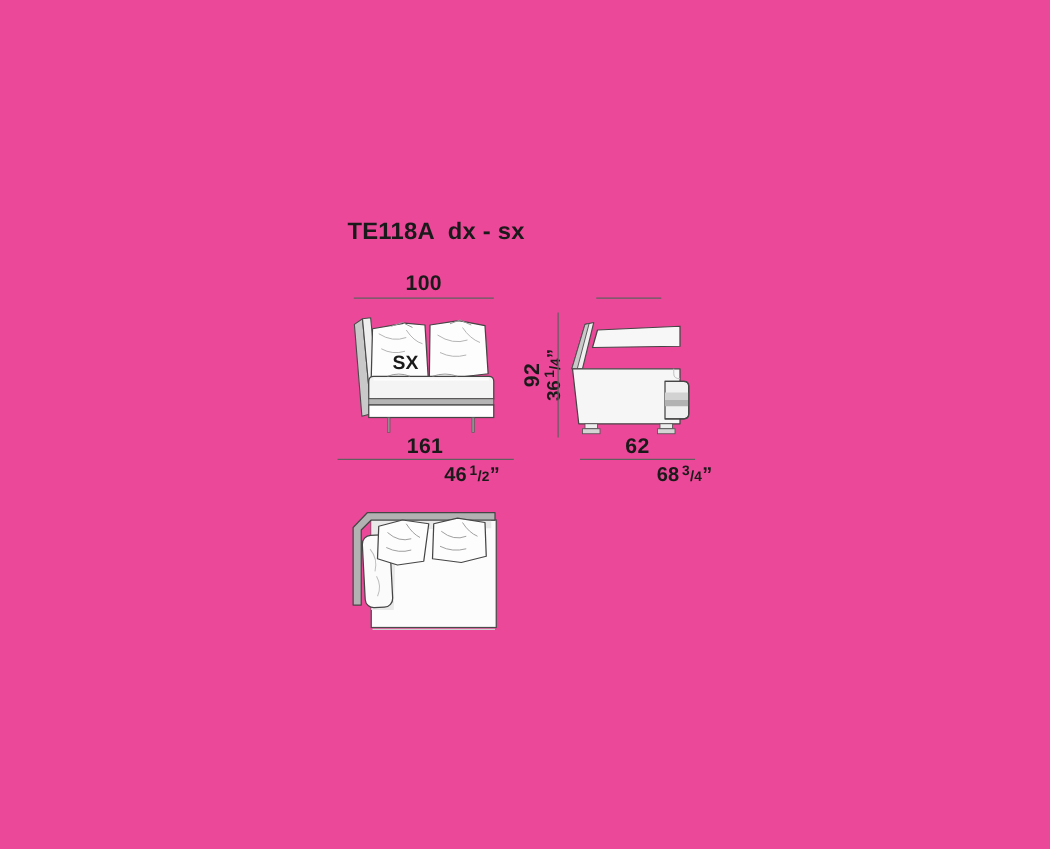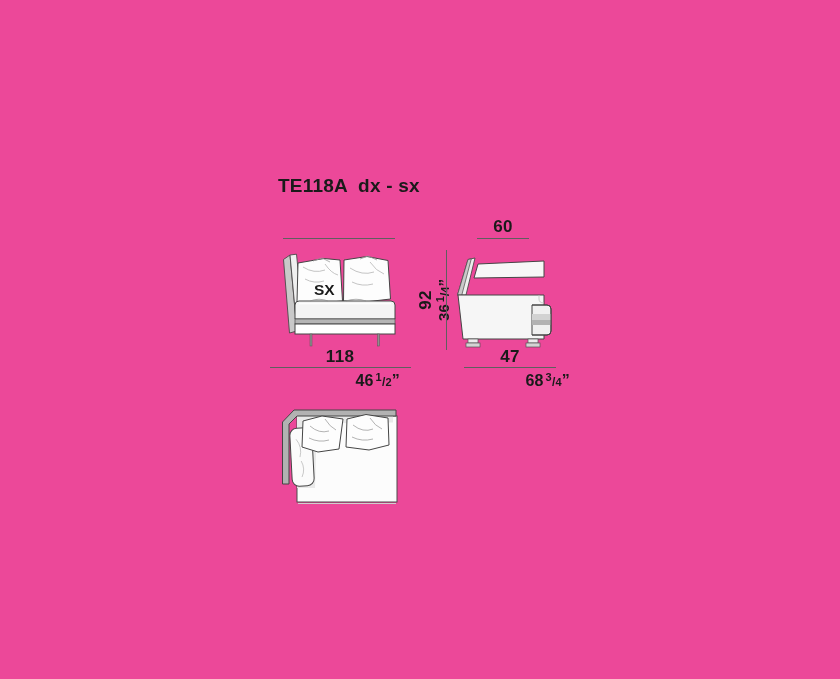--- a/index.html
+++ b/index.html
@@ -42,23 +42,23 @@
     fill:var(--text,#1a1a1a);
   }
 </style>
 </head>
 <body>
 
 <div id="canvas">
 
   <div class="abs title" style="left:278px;top:175px;">TE118A  dx - sx</div>
 
+  <div class="abs dim-cm" style="left:279px;top:217px;width:120px;">100</div>
   <div class="abs hline" style="left:283px;top:238px;width:112px;"></div>
 
-  <div class="abs dim-cm" style="left:443px;top:217px;width:120px;">60</div>
   <div class="abs hline" style="left:477px;top:238px;width:52px;"></div>
 
   <svg class="abs" style="left:280px;top:252px;" width="118" height="96" viewBox="0 0 118 96">
 
     <g>
       <polygon points="3.5,7.5 10,3 17,79 9.5,81" fill="#c9c9c9" stroke="#4a4a4a" stroke-width="0.9" stroke-linejoin="round"></polygon>
       <polygon points="10,3 16.5,2.2 24,78 17,79" fill="#efefef" stroke="#4a4a4a" stroke-width="0.9" stroke-linejoin="round"></polygon>
     </g>
 
     <g>
@@ -115,27 +115,27 @@
   </svg>
 
   <div class="abs rot rot-cm" style="left:406px;top:291px;width:40px;height:18px;">
     <span>92</span>
   </div>
   <div class="abs rot rot-in" style="left:410px;top:292px;width:60px;height:16px;">
     <span>36</span><span class="frac-num">1</span><span class="frac-slash">/</span><span class="frac-den">4</span><span>”</span>
   </div>
   <div class="abs vline" style="left:446px;top:250px;height:100px;"></div>
 
-  <div class="abs dim-cm" style="left:280px;top:347px;width:120px;">118</div>
+  <div class="abs dim-cm" style="left:280px;top:347px;width:120px;">161</div>
   <div class="abs hline" style="left:270px;top:367px;width:141px;"></div>
   <div class="abs dim-in" style="left:280px;top:371px;width:120px;">
     <span>46</span><span class="frac-num">1</span><span class="frac-slash">/</span><span class="frac-den">2</span><span>”</span>
   </div>
 
-  <div class="abs dim-cm" style="left:450px;top:347px;width:120px;">47</div>
+  <div class="abs dim-cm" style="left:450px;top:347px;width:120px;">62</div>
   <div class="abs hline" style="left:464px;top:367px;width:92px;"></div>
   <div class="abs dim-in" style="left:450px;top:371px;width:120px;">
     <span>68</span><span class="frac-num">3</span><span class="frac-slash">/</span><span class="frac-den">4</span><span>”</span>
   </div>
 
   <svg class="abs" style="left:281px;top:409px;" width="120" height="98" viewBox="0 0 120 98">
 
     <rect x="16" y="7" width="100" height="86" fill="#fcfcfc" stroke="#4a4a4a" stroke-width="1"></rect>
     <path d="M16,7 L112,7 L112,13.5 L36,14.5 L34,79 L16,79 Z" fill="#e9e9e9"></path>
     <line x1="17" y1="94.5" x2="115" y2="94.5" stroke="#cfcfcf" stroke-width="1"></line>

